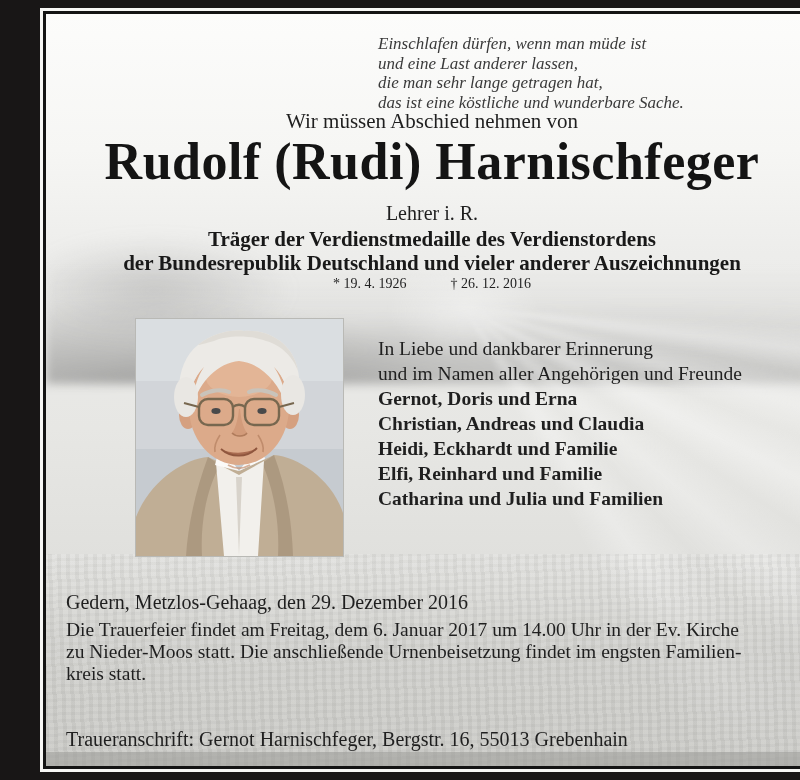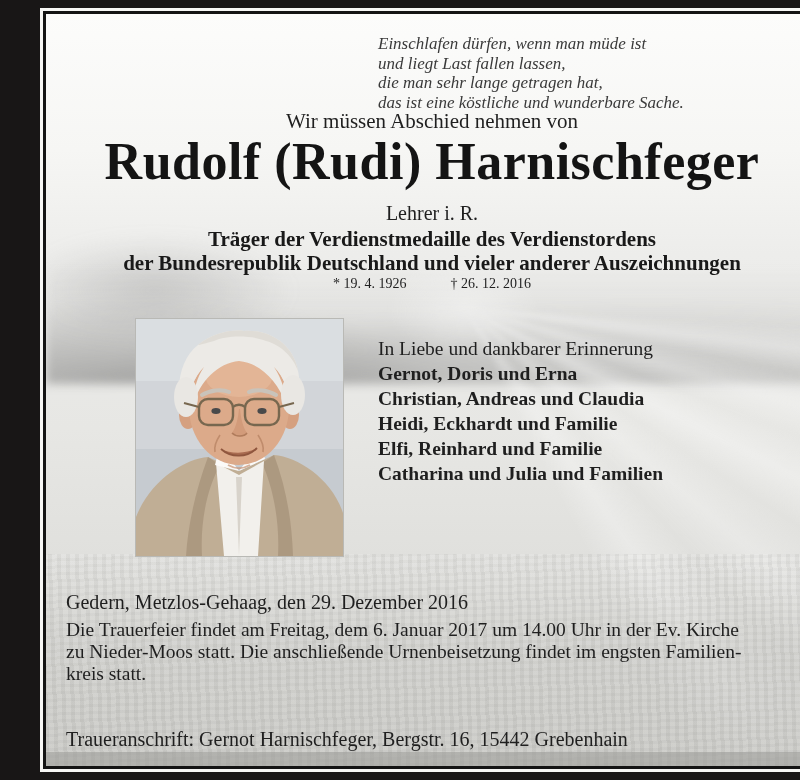--- a/index.html
+++ b/index.html
@@ -67,21 +67,21 @@
     <div class="card">
 
       <div class="bg cloudwash"></div>
       <div class="bg mountains"></div>
       <div class="bg rays"></div>
       <div class="bg grain"></div>
       <div class="bg botband"></div>
 
       <div class="t poem">
         <div>Einschlafen dürfen, wenn man müde ist</div>
-        <div>und liegt Last fallen lassen,</div>
+        <div>und eine Last anderer lassen,</div>
         <div>die man sehr lange getragen hat,</div>
         <div>das ist eine köstliche und wunderbare Sache.</div>
       </div>
 
       <div class="t center intro">Wir müssen Abschied nehmen von</div>
       <h1 class="t center name">Rudolf (Rudi) Harnischfeger</h1>
       <div class="t center subtitle">Lehrer i. R.</div>
       <div class="t center honors1">Träger der Verdienstmedaille des Verdienstordens</div>
       <div class="t center honors2">der Bundesrepublik Deutschland und vieler anderer Auszeichnungen</div>
 
@@ -122,32 +122,33 @@
         <path d="M96,114 C100,118 108,118 111,114" stroke="#b07c5c" stroke-width="1.6" fill="none"></path>
         <path d="M84,116 C80,122 78,128 79,133" stroke="#c08c6c" stroke-width="1.6" fill="none"></path>
         <path d="M122,116 C126,122 128,128 127,133" stroke="#c08c6c" stroke-width="1.6" fill="none"></path>
         <path d="M85,130 C95,139 111,139 121,129 C112,135 94,135 85,130 Z" fill="#a96b50"></path>
         <path d="M85,130 C95,139 111,139 121,129" stroke="#8f563e" stroke-width="1.8" fill="none"></path>
         <path d="M92,146 C99,150 107,150 114,146" stroke="#c79272" stroke-width="2" fill="none" opacity="0.7"></path>
       </svg>
 
       <div class="t memorial">
         <div class="mem-line">In Liebe und dankbarer Erinnerung</div>
+        <div class="mem-line">und im Namen aller Angehörigen und Freunde</div>
         <div class="fam-line">Gernot, Doris und Erna</div>
         <div class="fam-line">Christian, Andreas und Claudia</div>
         <div class="fam-line">Heidi, Eckhardt und Familie</div>
         <div class="fam-line">Elfi, Reinhard und Familie</div>
         <div class="fam-line">Catharina und Julia und Familien</div>
       </div>
 
       <div class="t place-date">Gedern, Metzlos-Gehaag, den 29. Dezember 2016</div>
 
       <div class="t funeral">
         <div>Die Trauerfeier findet am Freitag, dem 6. Januar 2017 um 14.00 Uhr in der Ev. Kirche</div>
         <div>zu Nieder-Moos statt. Die anschließende Urnenbeisetzung findet im engsten Familien-</div>
         <div>kreis statt.</div>
       </div>
 
-      <div class="t address">Traueranschrift: Gernot Harnischfeger, Bergstr. 16, 15442 Grebenhain</div>
+      <div class="t address">Traueranschrift: Gernot Harnischfeger, Bergstr. 16, 55013 Grebenhain</div>
 
     </div>
   </div>
 </div>
 
 </body></html>

